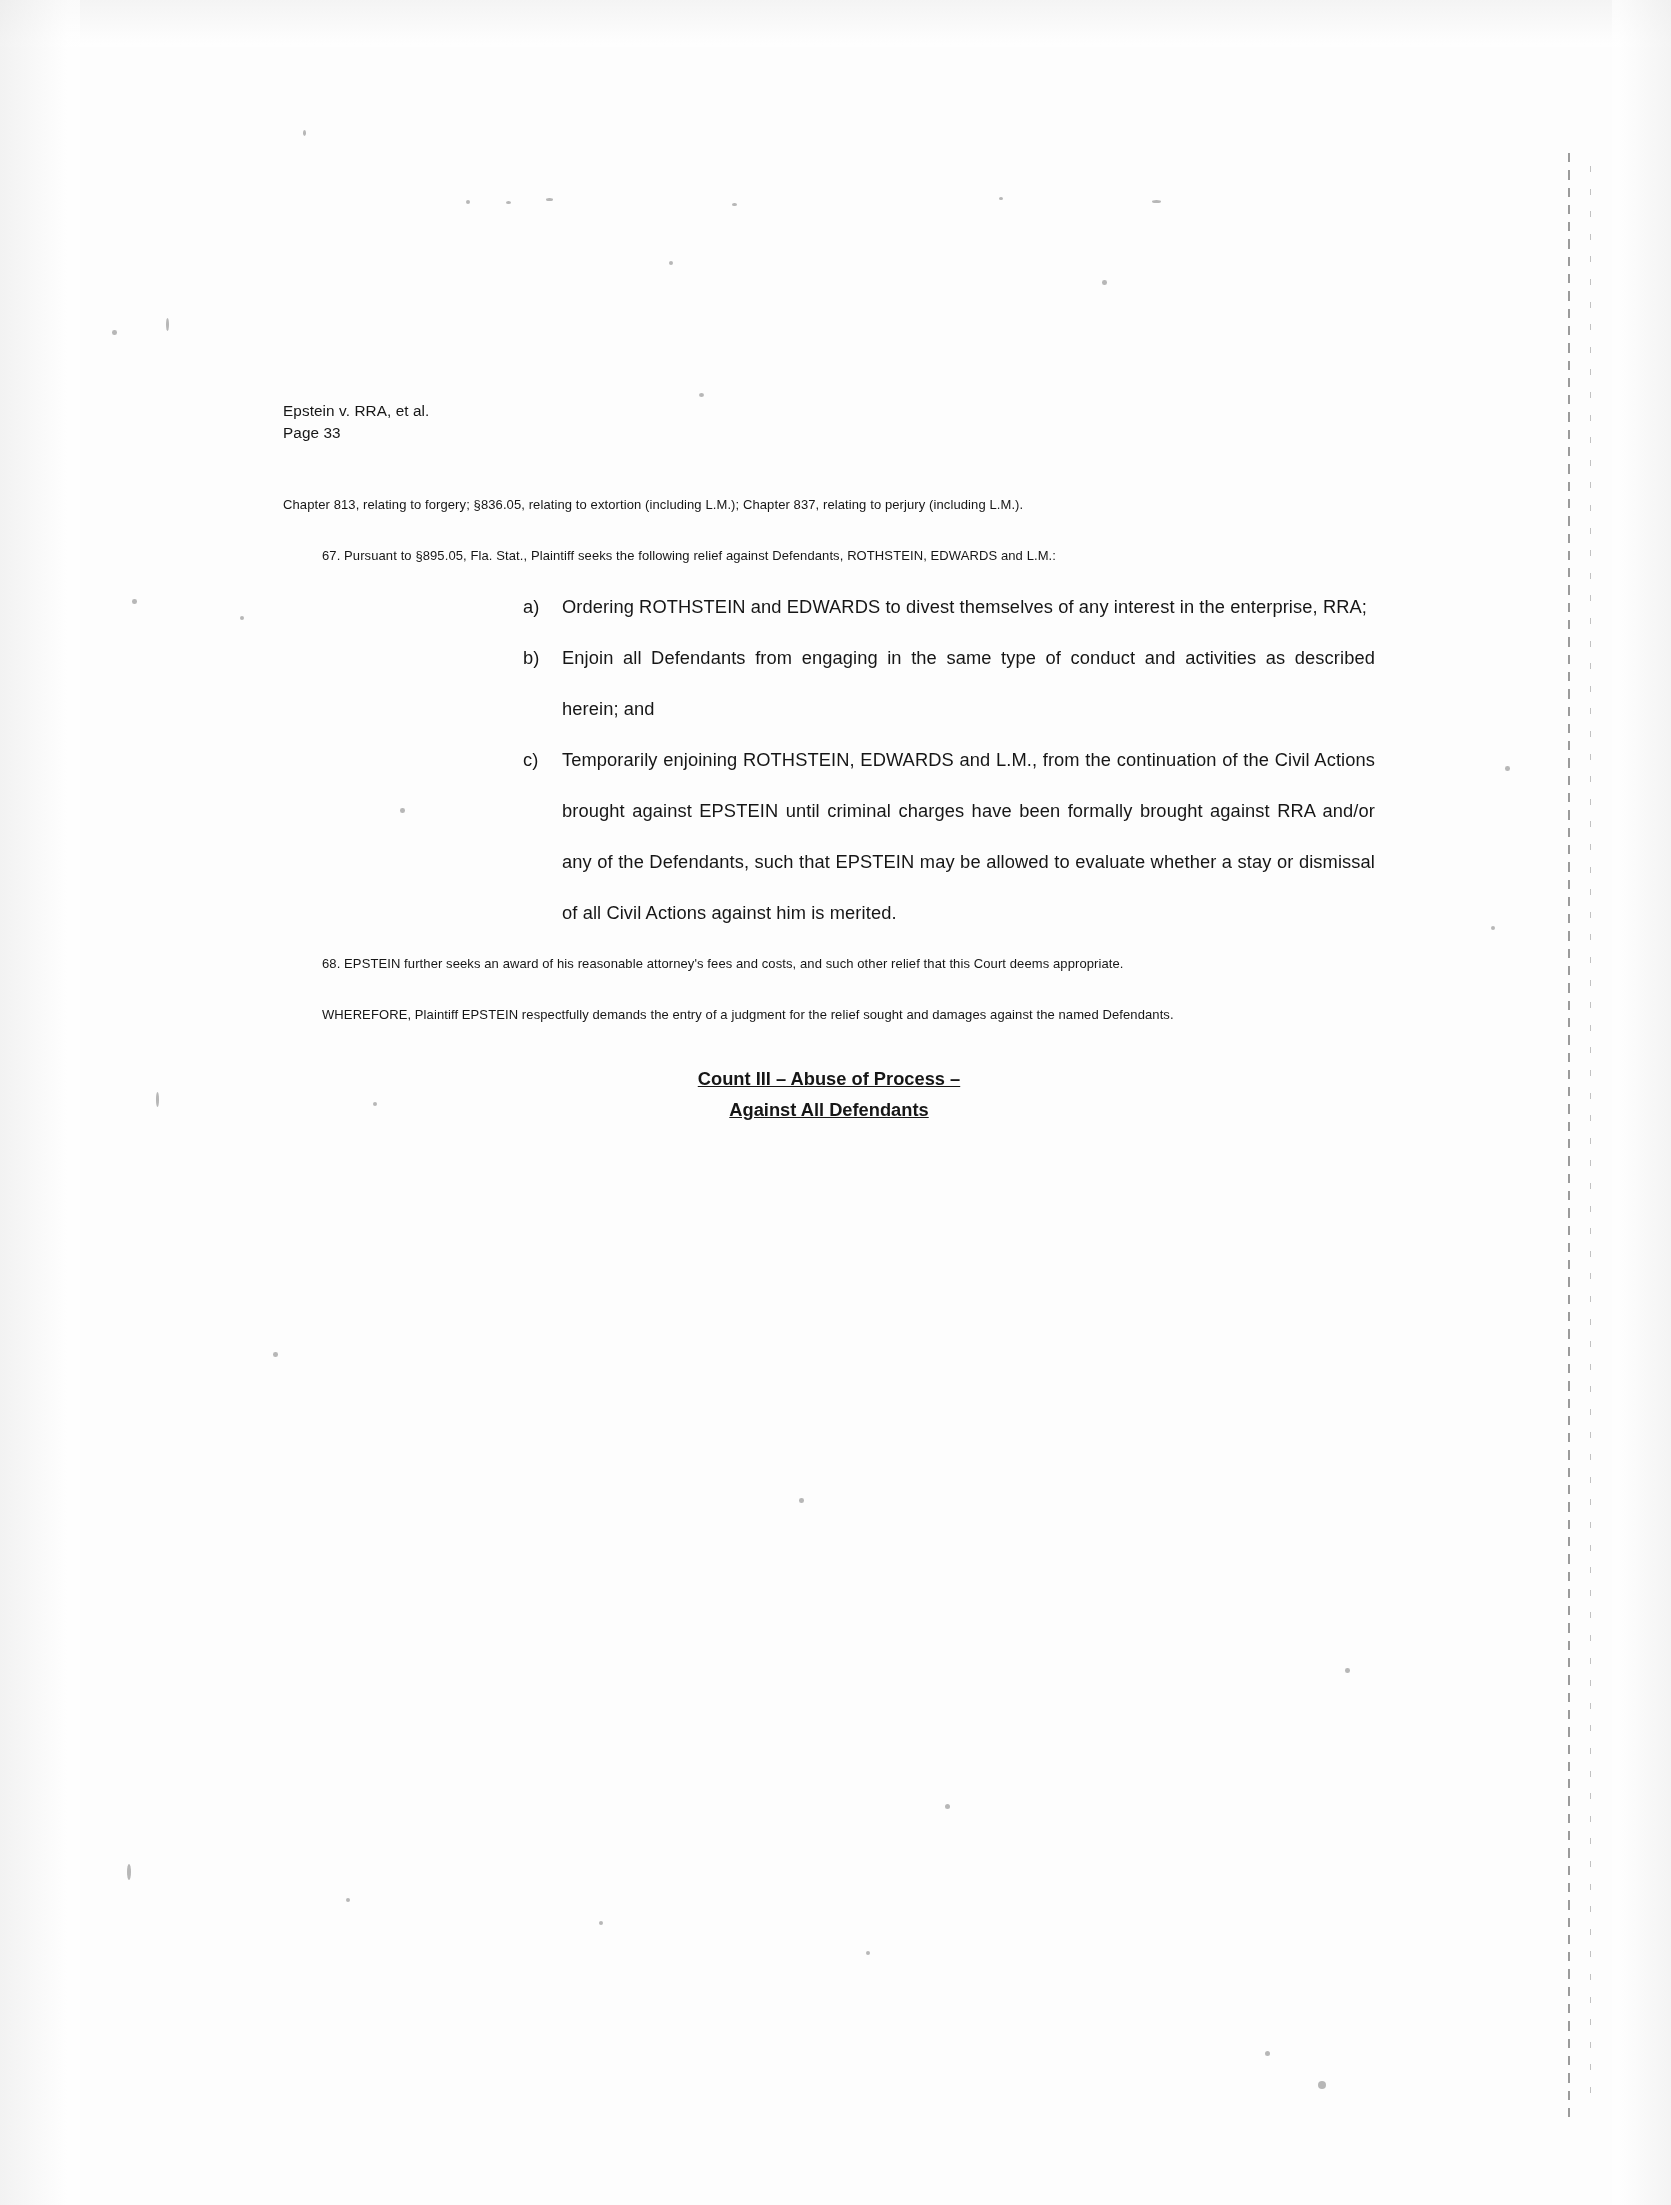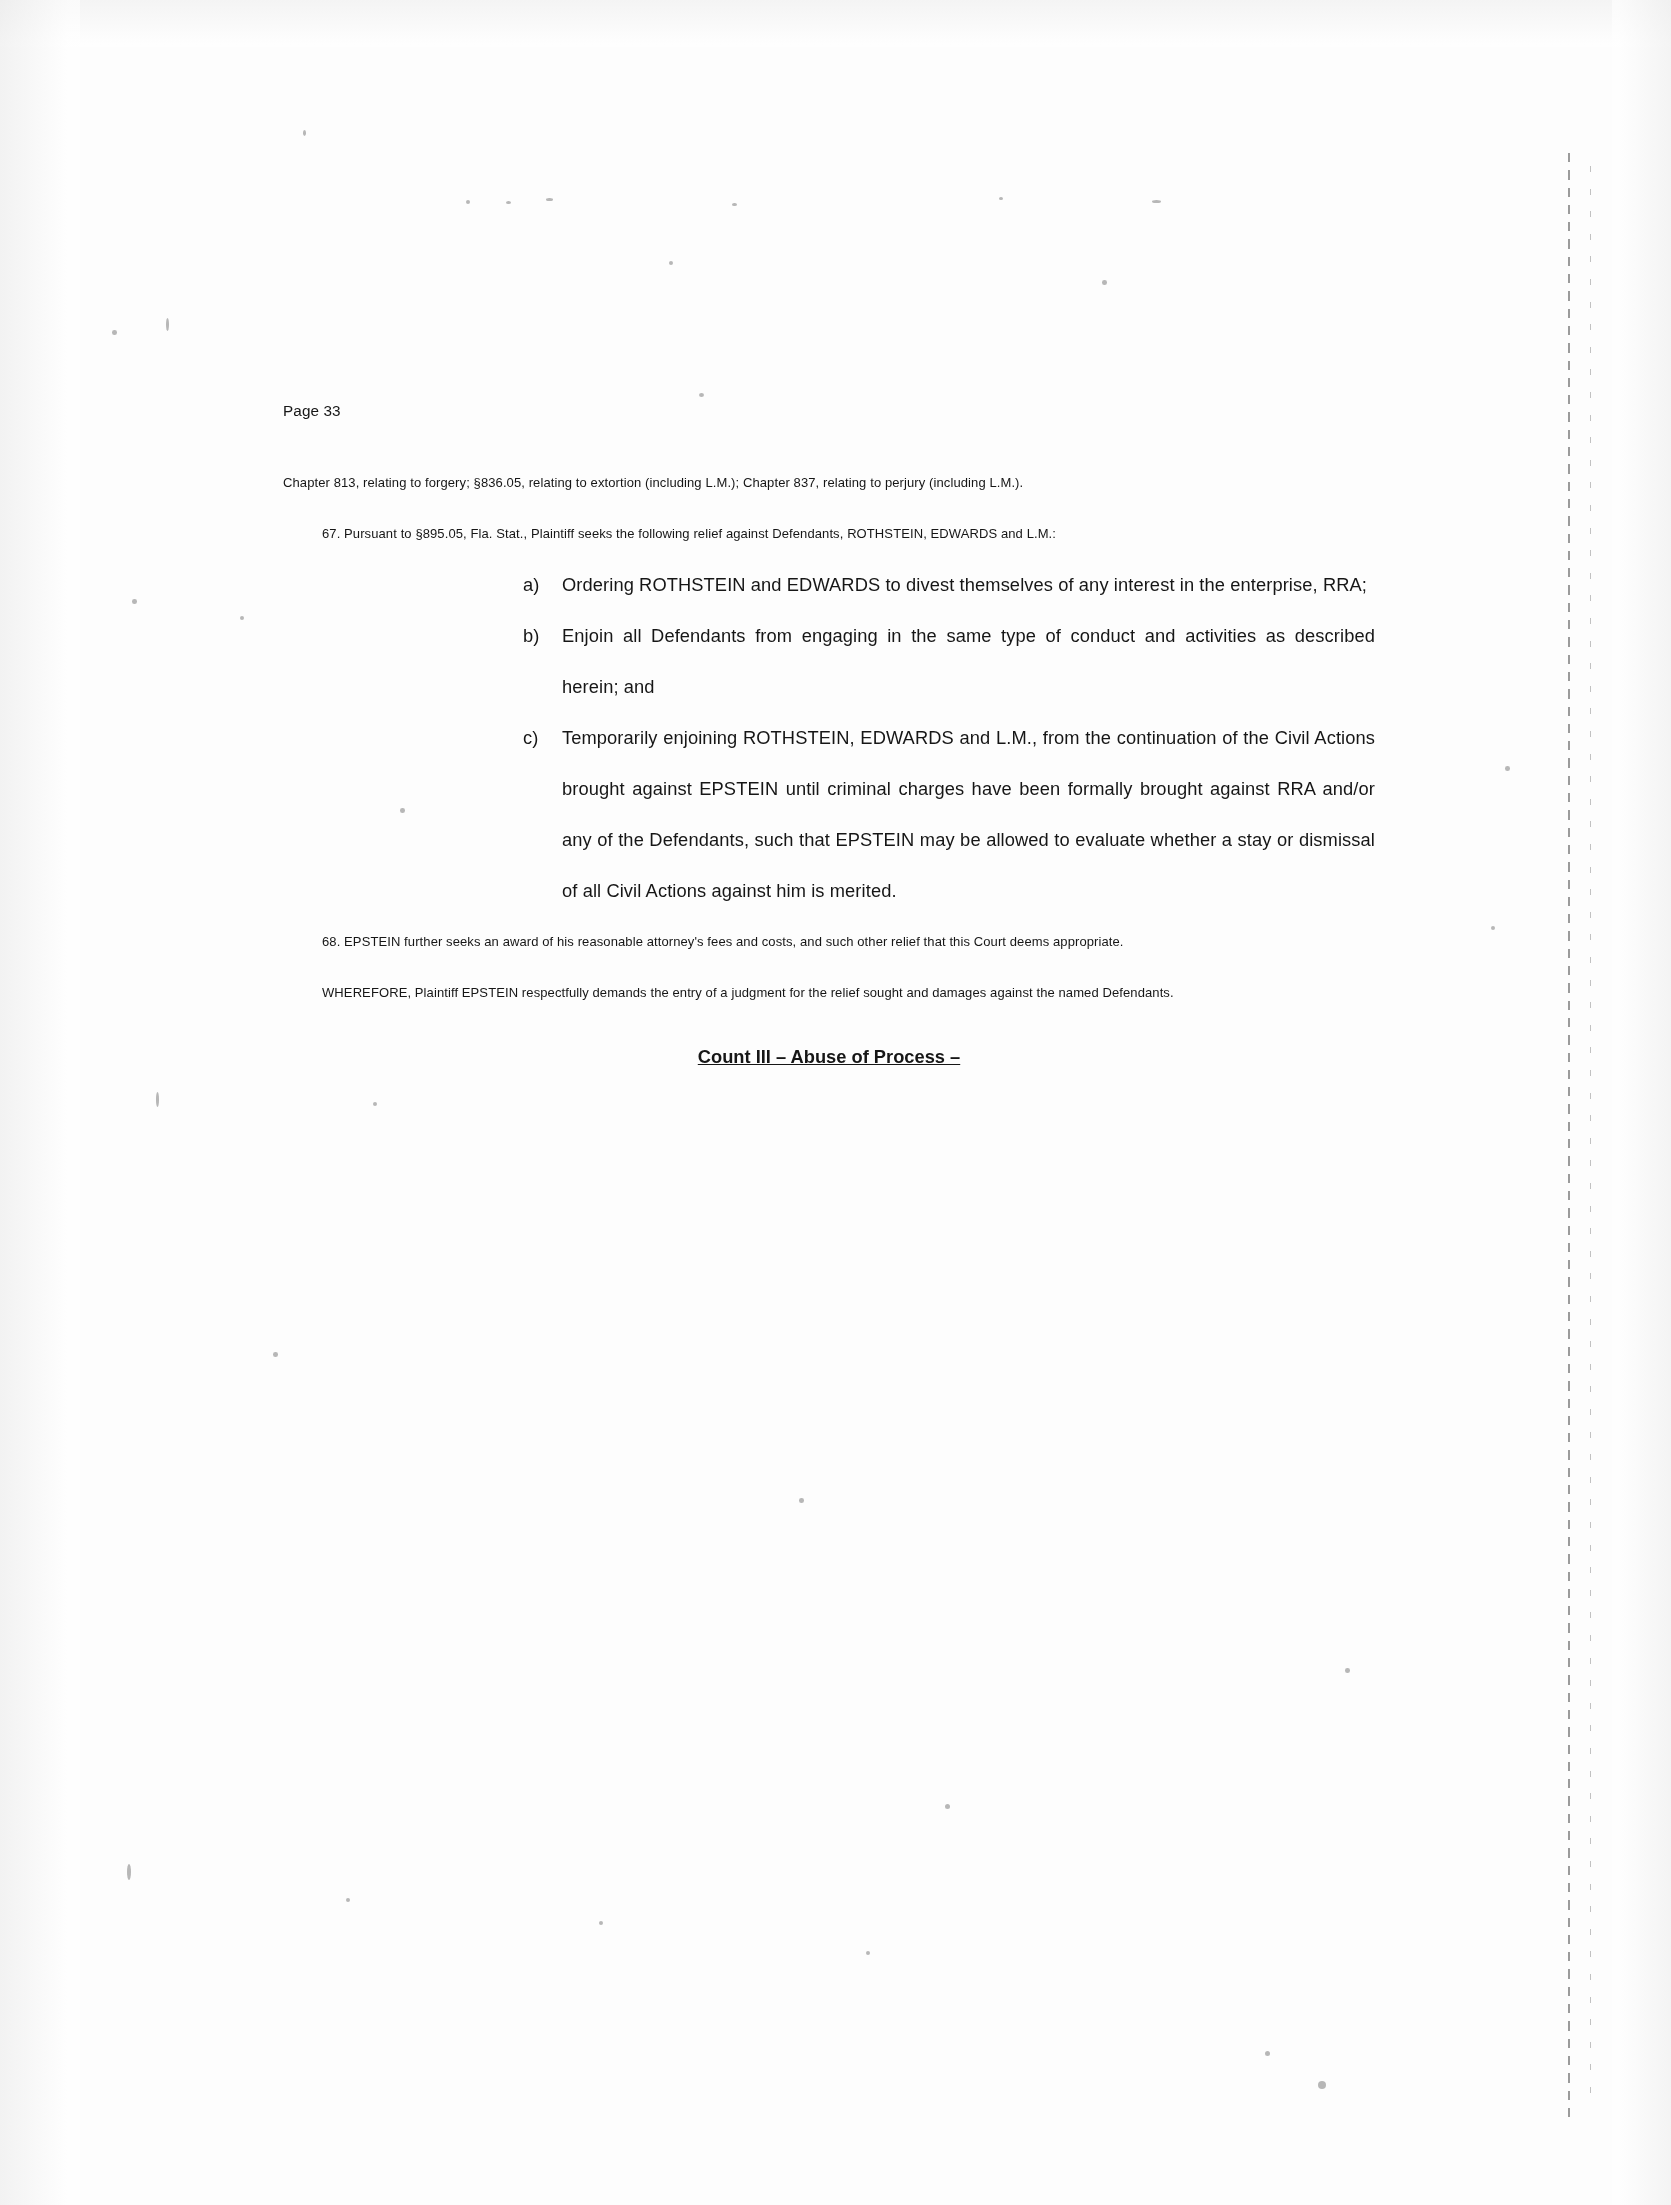--- a/index.html
+++ b/index.html
@@ -168,20 +168,21 @@
   <div class="speck" style="left:599px; top:1921px; width:4px; height:4px;"></div>
   <div class="speck" style="left:866px; top:1951px; width:4px; height:4px;"></div>
   <div class="speck" style="left:1265px; top:2051px; width:5.3px; height:5.3px;"></div>
   <div class="speck" style="left:1318px; top:2081px; width:8px; height:8px;"></div>
   <div class="speck" style="left:945px; top:1804px; width:5.3px; height:5.3px;"></div>
   <div class="speck" style="left:699px; top:393px; width:5.3px; height:4px;"></div>
 
   <div class="doc">
 
     <div class="caption">
+      <div>Epstein v. RRA, et al.</div>
       <div>Page 33</div>
     </div>
 
     <p class="body">Chapter 813, relating to forgery; §836.05, relating to extortion (including L.M.); Chapter 837, relating to perjury (including L.M.).</p>
 
     <p class="body indent">67. Pursuant to §895.05, Fla. Stat., Plaintiff seeks the following relief against Defendants, ROTHSTEIN, EDWARDS and L.M.:</p>
 
     <ul class="sub-list">
       <li>
         <span class="marker">a)</span>
@@ -196,18 +197,19 @@
         <span>Temporarily enjoining ROTHSTEIN, EDWARDS and L.M., from the continuation of the Civil Actions brought against EPSTEIN until criminal charges have been formally brought against RRA and/or any of the Defendants, such that EPSTEIN may be allowed to evaluate whether a stay or dismissal of all Civil Actions against him is merited.</span>
       </li>
     </ul>
 
     <p class="body indent">68. EPSTEIN further seeks an award of his reasonable attorney's fees and costs, and such other relief that this Court deems appropriate.</p>
 
     <p class="body indent">WHEREFORE, Plaintiff EPSTEIN respectfully demands the entry of a judgment for the relief sought and damages against the named Defendants.</p>
 
     <div class="count-heading">
       <div>Count III – Abuse of Process –</div>
+      <div>Against All Defendants</div>
     </div>
 
 
   </div>
 </div>
 
 
 </body></html>

